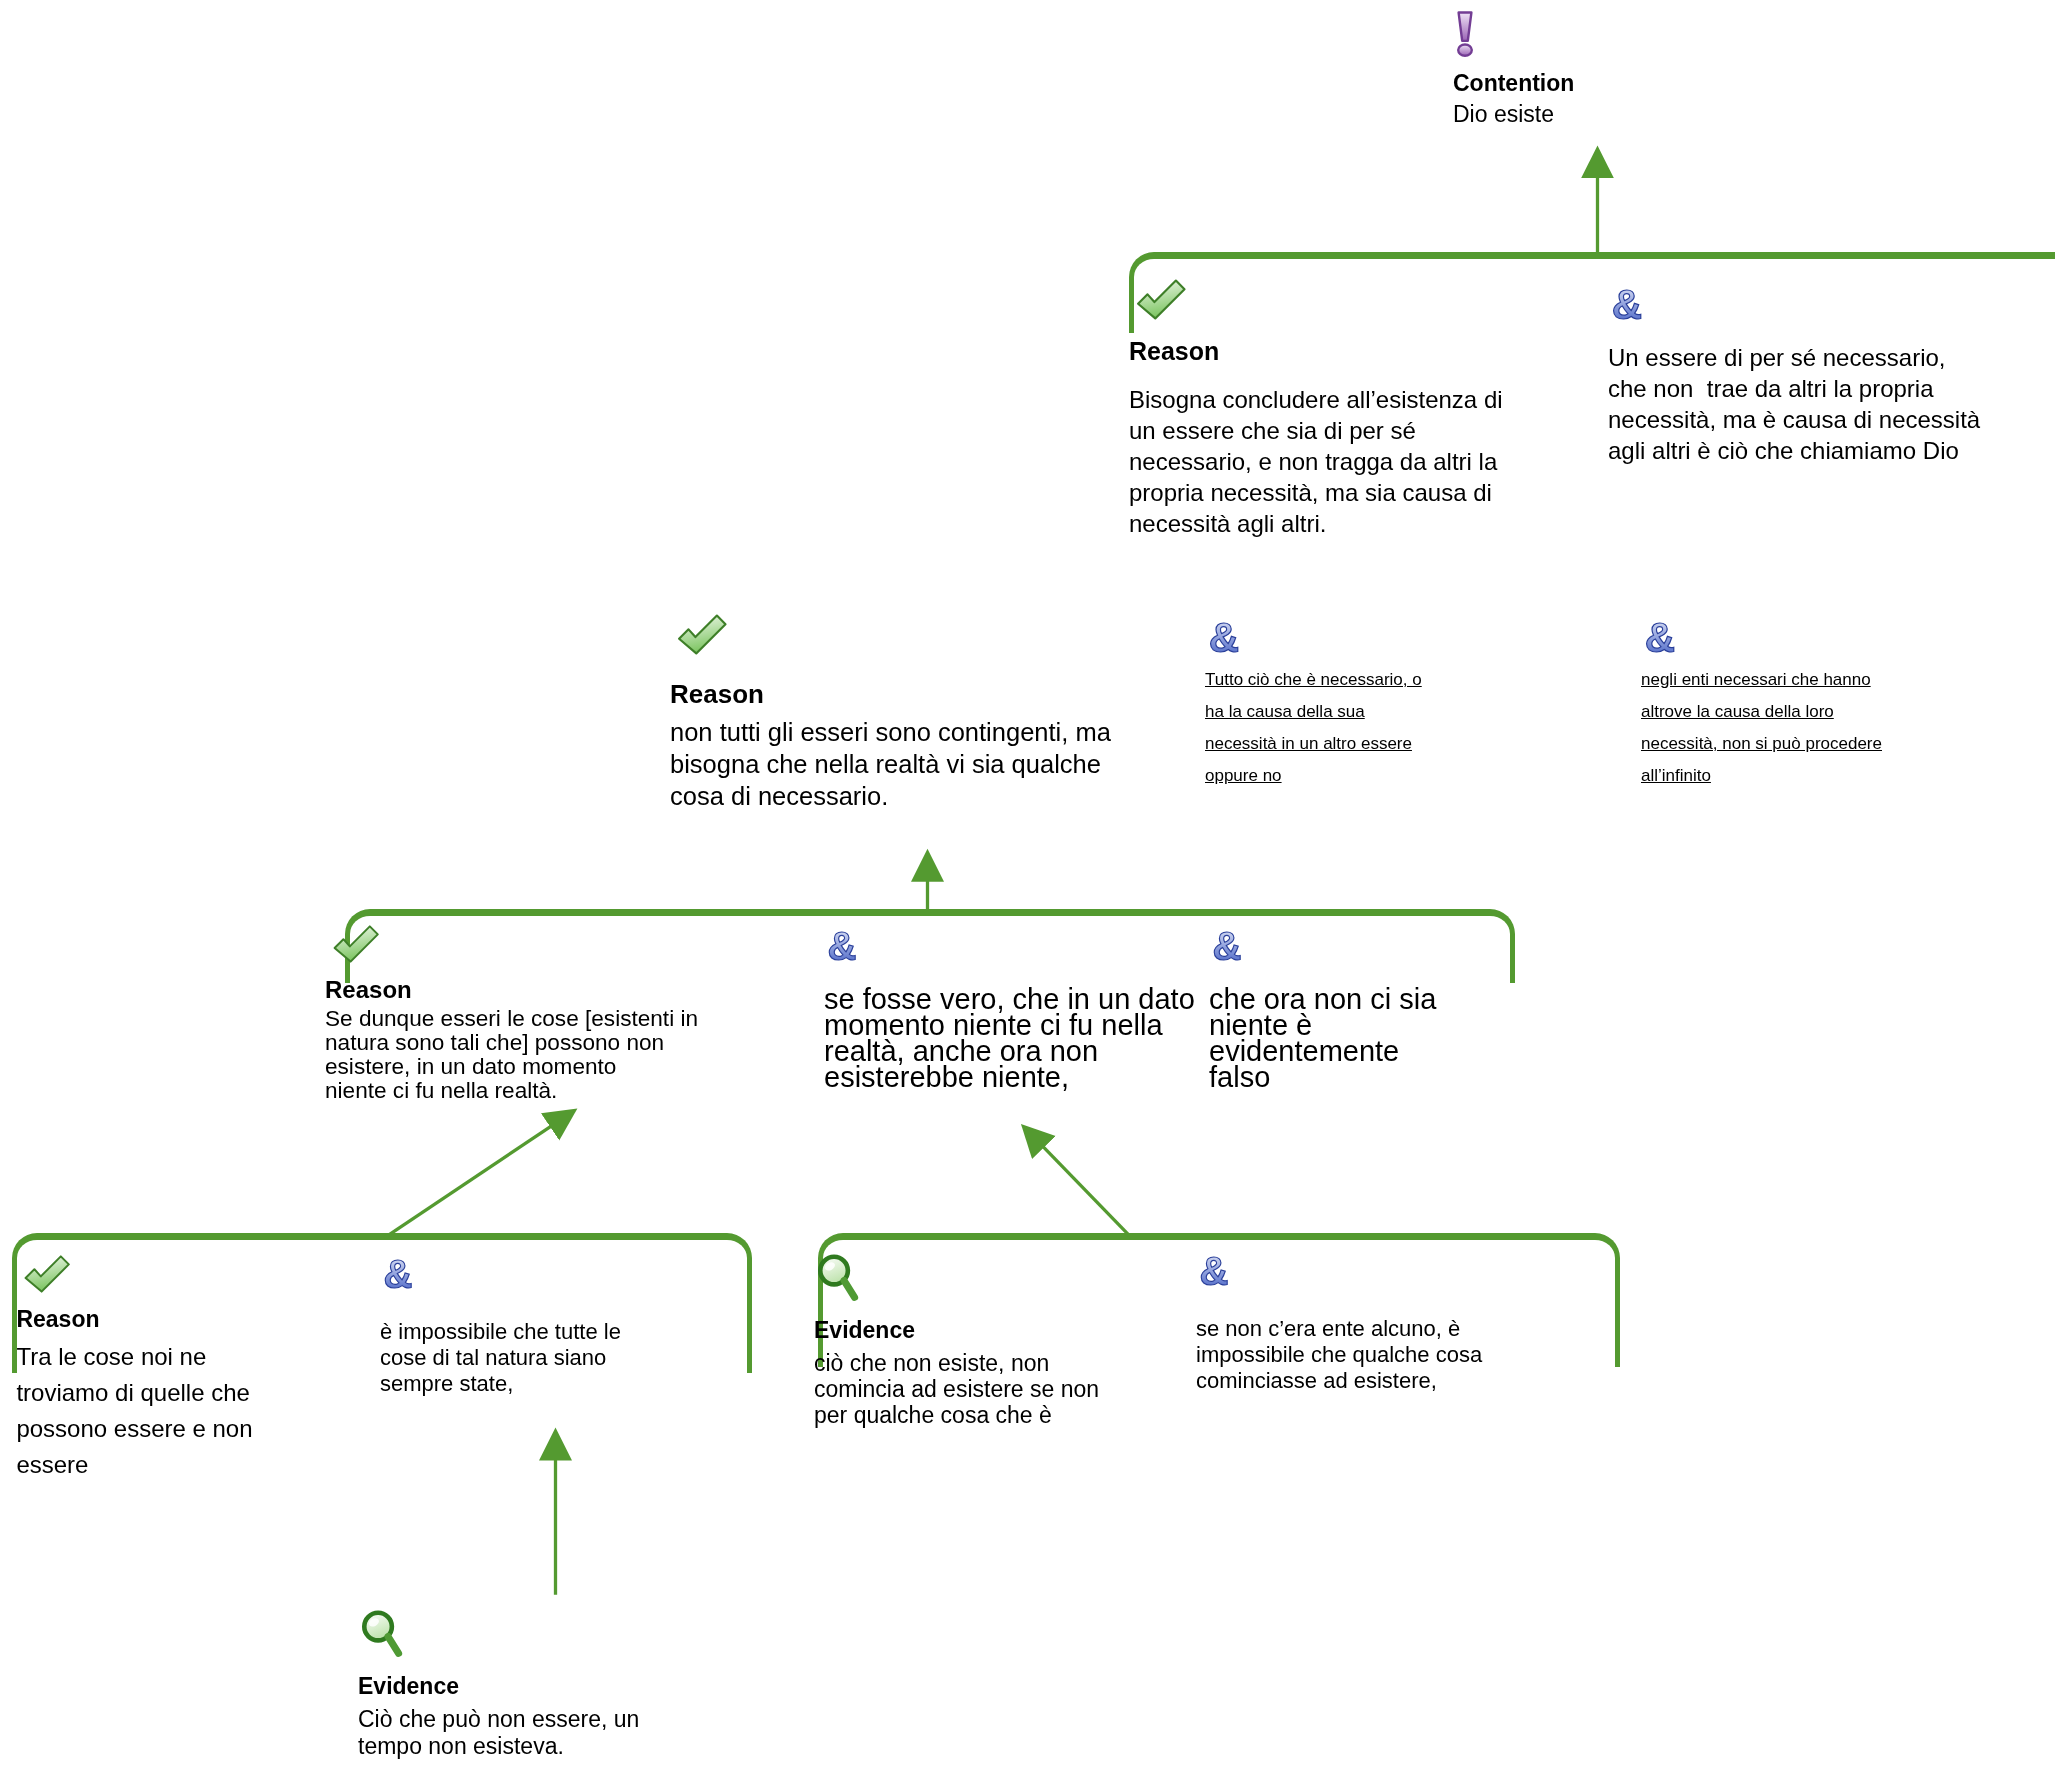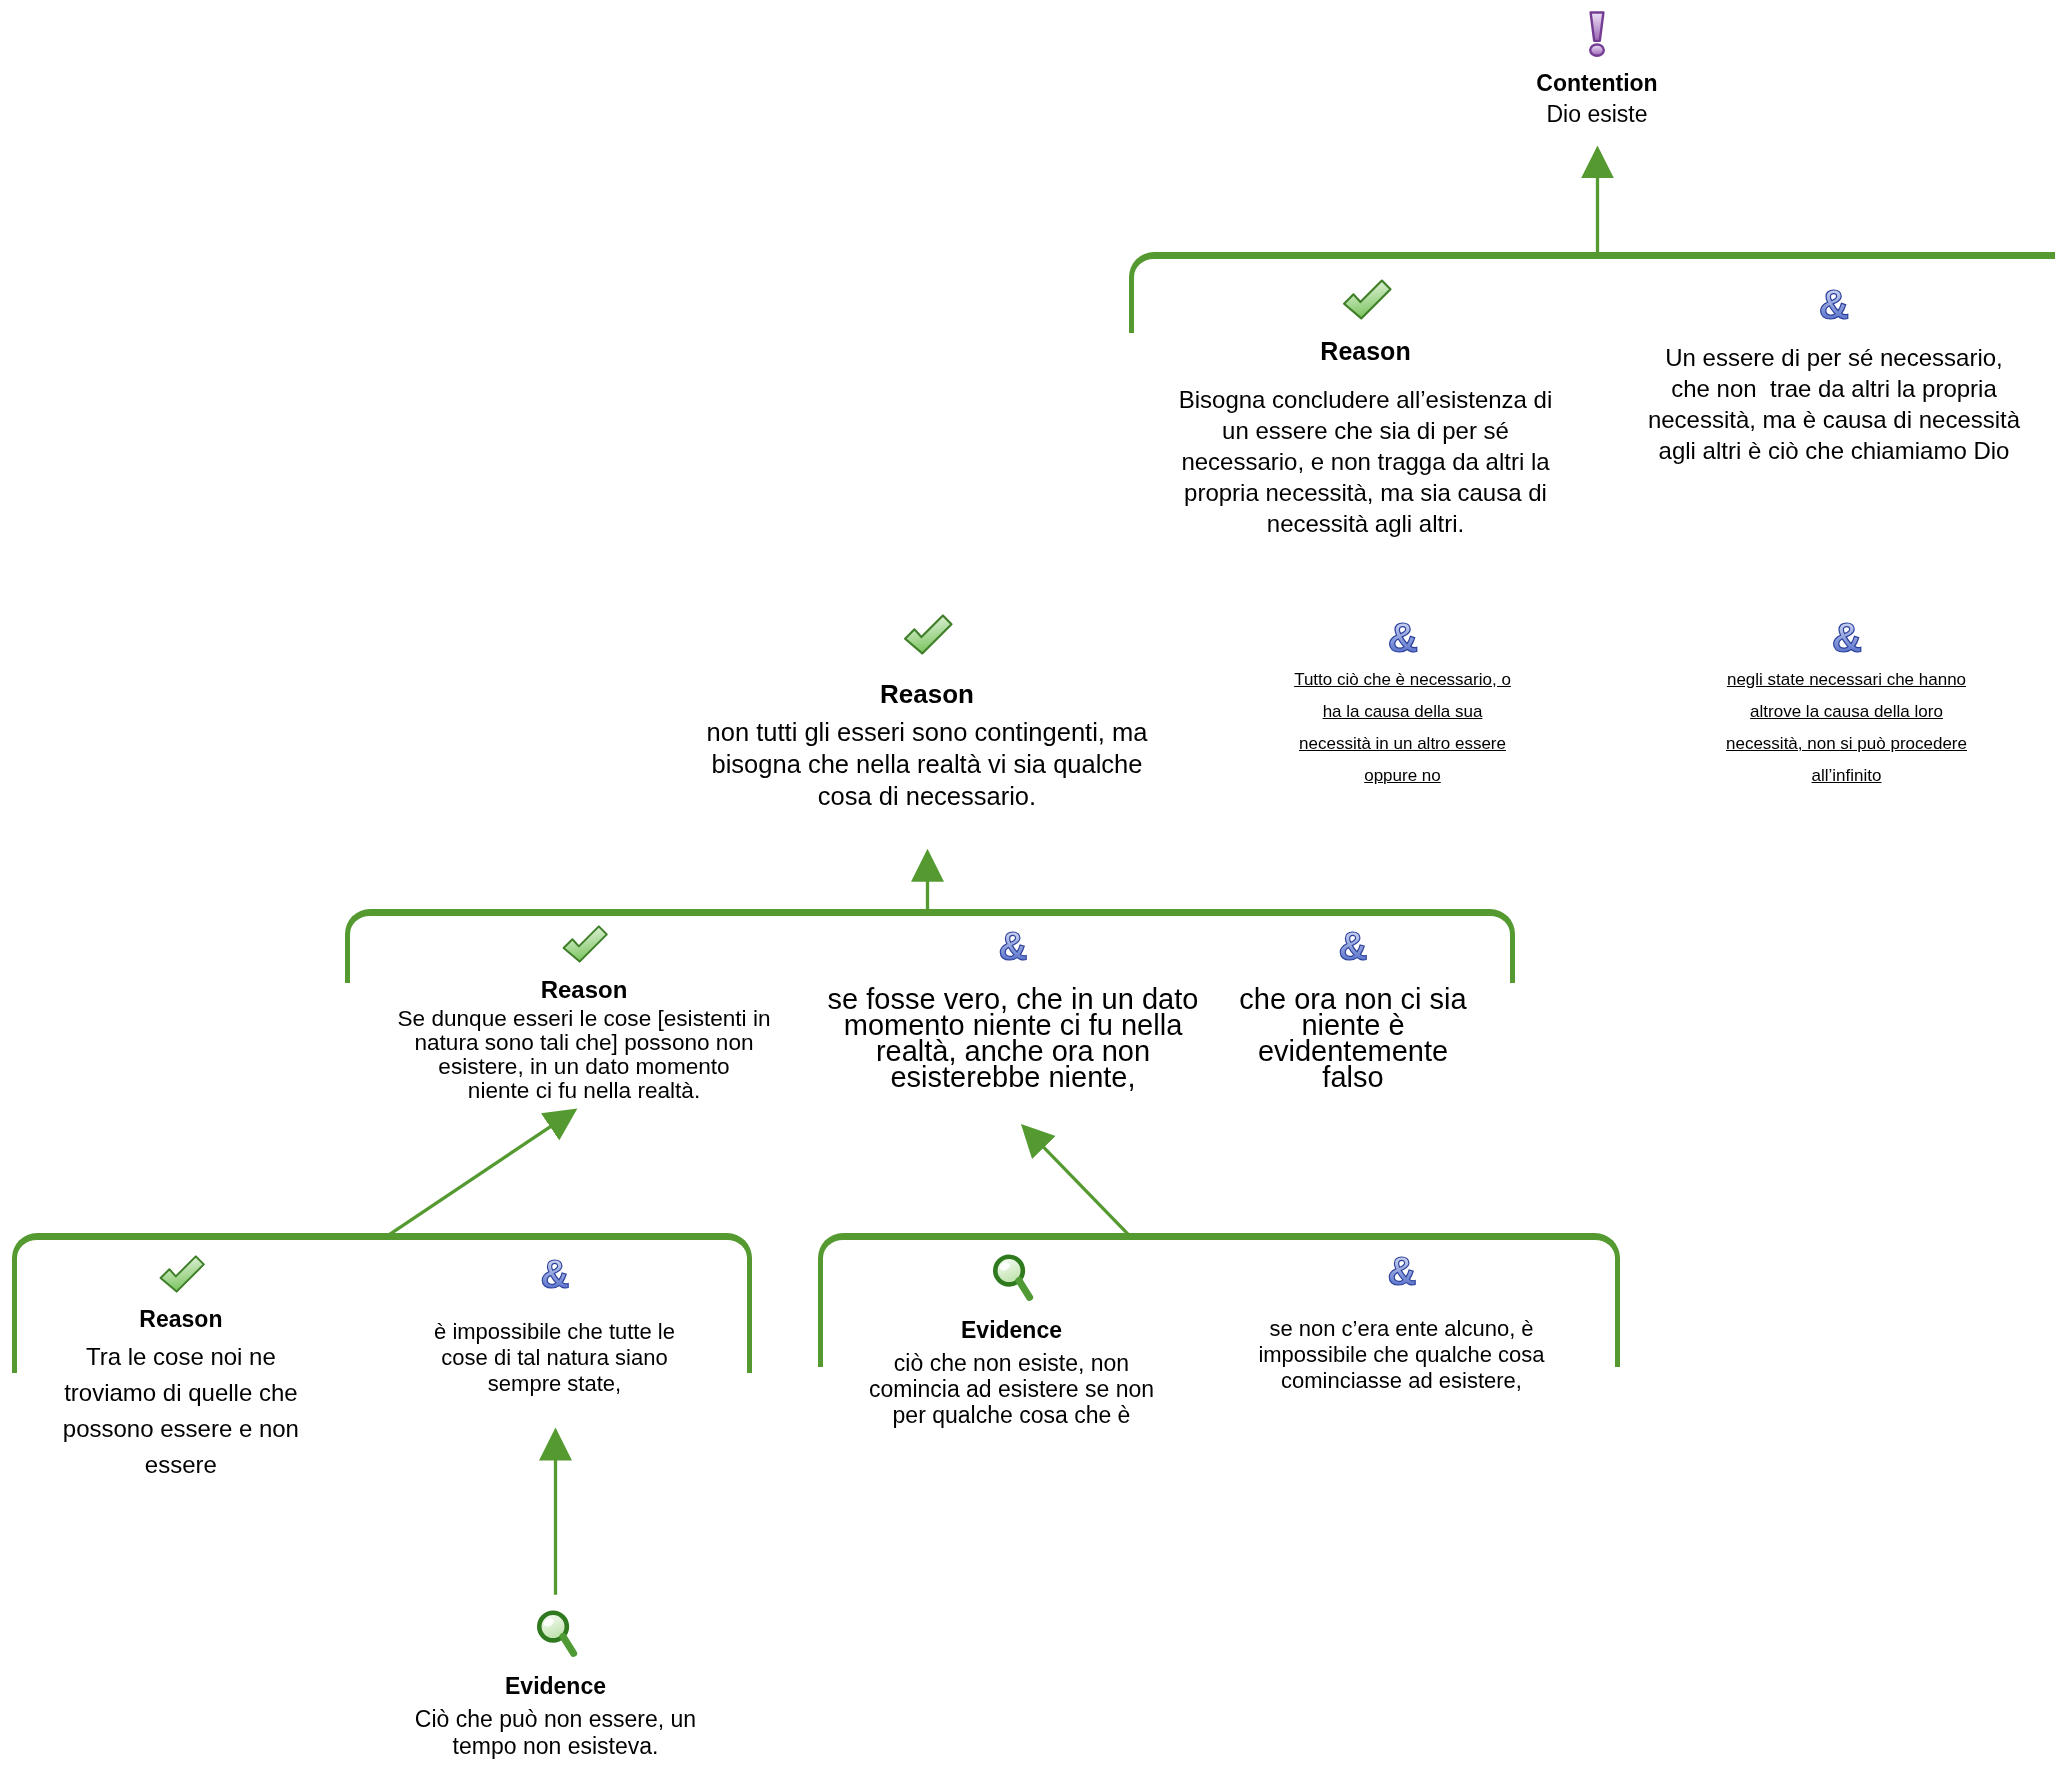--- a/index.html
+++ b/index.html
@@ -4,21 +4,21 @@
 <style>
   html,body{margin:0;padding:0;background:#ffffff;}
   #canvas{
     position:relative;
     width:2481px;height:1785px;
     background:#ffffff;
     font-family:"Liberation Sans", sans-serif;
     color:#000;
     overflow:hidden;
   }
-  .node{position:absolute;text-align:center;}
+  .node{position:absolute;}
   .icon{display:block;margin:0 auto;}
   .ntitle{font-weight:700;}
   .ntext{white-space:pre-wrap;}
 
   
   .cont  .ntitle{font-size:23px;line-height:25.5px;margin-top:10.3px;}
   .cont  .ntext {font-size:23px;line-height:25.5px;margin-top:5.8px;}
   .l1    .ntitle{font-size:25px;line-height:27px;margin-top:16.4px;}
   .l1    .ntext {font-size:24px;line-height:31px;margin-top:19px;}
   .l1and .ntext {font-size:24px;line-height:31px;margin-top:15px;}
@@ -164,21 +164,21 @@
 necessità in un altro essere
 oppure no</div>
   </div>
 
   <div class="node l2and" style="left:1641px;top:615px;width:411px;">
     <span class="icon">
       <svg width="38" height="44" viewBox="0 0 90 110">
         <text x="45" y="92" text-anchor="middle" font-family="Liberation Sans, sans-serif" font-size="105" font-weight="bold" fill="url(#ga)" stroke="#2a3f9a" stroke-width="3">&amp;</text>
       </svg>
     </span>
-    <div class="ntext">negli state necessari che hanno
+    <div class="ntext">negli enti necessari che hanno
 altrove la causa della loro
 necessità, non si può procedere
 all’infinito</div>
   </div>
 
   <div class="node l3" style="left:325px;top:924px;width:518px;">
     <span class="icon">
       <svg width="60" height="40" viewBox="0 0 130 100">
         <path d="M14 60 L36 38 L52 56 L102 6 L122 26 L54 94 Z" fill="url(#gc)" stroke="#3e7f28" stroke-width="5" stroke-linejoin="round"></path>
       </svg>

